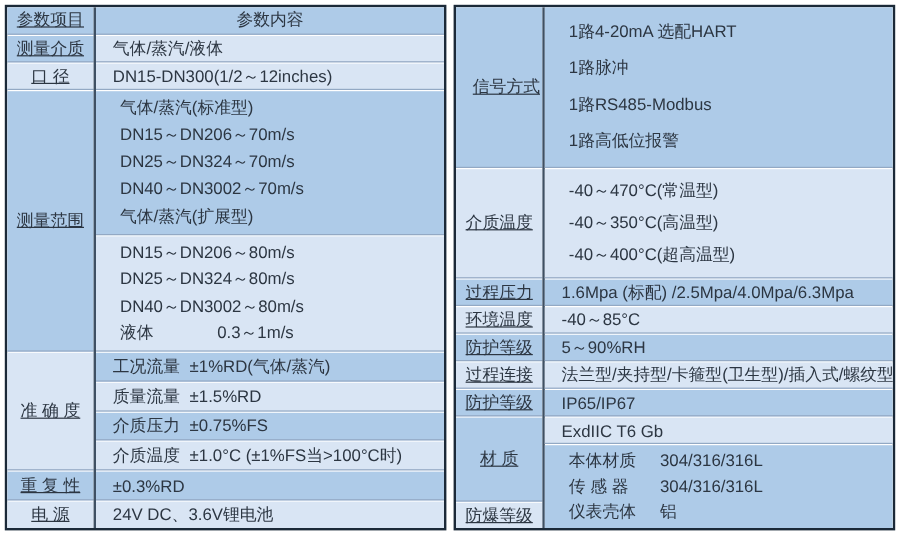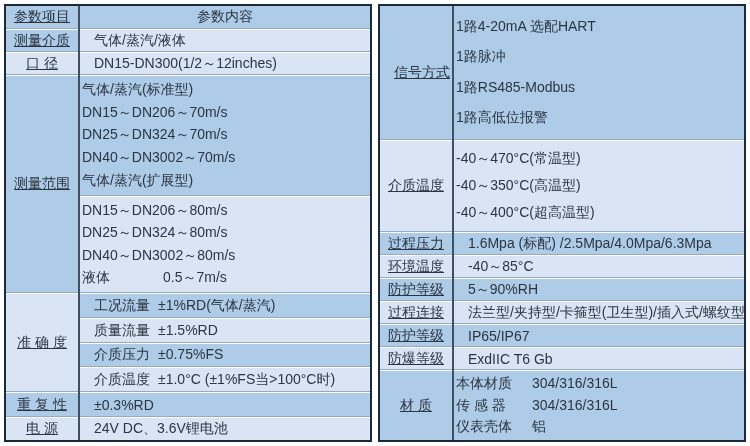--- a/index.html
+++ b/index.html
@@ -23,21 +23,21 @@
   .cell{box-sizing:content-box;flex:none;overflow:hidden;}
   .col .cell:not(:last-child){border-bottom:1px solid #93a9c4;margin-bottom:1px;}
   .m{background:#aecbe8;}
   .l{background:#d9e5f4;}
   .h21{height:21px;} .h22{height:22px;} .h23{height:23px;}
   .h69{height:69px;} .h90{height:90px;} .h95{height:95px;}
   .h97{height:97px;} .h119{height:119px;} .h133{height:133px;padding-left:12px;} .h216{height:216px;}
   .lab{display:flex;align-items:center;justify-content:center;text-align:center;white-space:pre;}
   .ctr{display:flex;align-items:center;justify-content:center;}
   .pl{display:flex;align-items:center;padding-left:14px;white-space:pre;}
-  .blk{display:flex;flex-direction:column;justify-content:space-evenly;padding-left:2px;}
+  .blk{display:flex;flex-direction:column;justify-content:space-evenly;padding-left:20px;}
   .pair{display:flex;white-space:pre;}
   .pair .pn{min-width:81px;}
   .pair.acc .pn{min-width:64px;}
   .pair.mat .pn{min-width:76px;}
 </style>
 </head>
 <body>
 
 <div class="wrap">
 
@@ -62,21 +62,21 @@
         <div class="pair"><span class="pn">DN15～DN20</span><span class="pv">6～70m/s</span></div>
         <div class="pair"><span class="pn">DN25～DN32</span><span class="pv">4～70m/s</span></div>
         <div class="pair"><span class="pn">DN40～DN300</span><span class="pv">2～70m/s</span></div>
         <div class="pair"><span class="pn">气体/蒸汽(扩展型)</span><span class="pv"></span></div>
       </div>
 
       <div class="cell l h95 blk">
         <div class="pair"><span class="pn">DN15～DN20</span><span class="pv">6～80m/s</span></div>
         <div class="pair"><span class="pn">DN25～DN32</span><span class="pv">4～80m/s</span></div>
         <div class="pair"><span class="pn">DN40～DN300</span><span class="pv">2～80m/s</span></div>
-        <div class="pair"><span class="pn">液体</span><span class="pv">0.5～7m/s</span></div>
+        <div class="pair"><span class="pn">液体</span><span class="pv">0.3～1m/s</span></div>
       </div>
 
       <div class="cell m h23 pl"><span class="pair acc"><span class="pn">工况流量</span><span class="pv">±1%RD(气体/蒸汽)</span></span></div>
       <div class="cell l h23 pl"><span class="pair acc"><span class="pn">质量流量</span><span class="pv">±1.5%RD</span></span></div>
       <div class="cell m h22 pl"><span class="pair acc"><span class="pn">介质压力</span><span class="pv">±0.75%FS</span></span></div>
       <div class="cell l h23 pl"><span class="pair acc"><span class="pn">介质温度</span><span class="pv">±1.0°C (±1%FS当&gt;100°C时)</span></span></div>
 
       <div class="cell m h23 pl">±0.3%RD</div>
       <div class="cell l h22 pl">24V DC、3.6V锂电池</div>
     </div>
@@ -84,22 +84,22 @@
 
   <div class="tbl">
     <div class="col label-col">
       <div class="cell m h133 lab">信号方式</div>
       <div class="cell l h90 lab">介质温度</div>
       <div class="cell m h21 lab">过程压力</div>
       <div class="cell l h21 lab">环境温度</div>
       <div class="cell m h21 lab">防护等级</div>
       <div class="cell l h21 lab">过程连接</div>
       <div class="cell m h21 lab">防护等级</div>
+      <div class="cell m h69 lab">材 质</div>
       <div class="cell l h21 lab">防爆等级</div>
-      <div class="cell m h69 lab">材 质</div>
     </div>
     <div class="vdiv"></div>
     <div class="col content-col">
       <div class="cell m h133 blk">
         <div>1路4-20mA 选配HART</div>
         <div>1路脉冲</div>
         <div>1路RS485-Modbus</div>
         <div>1路高低位报警</div>
       </div>
       <div class="cell l h90 blk">

